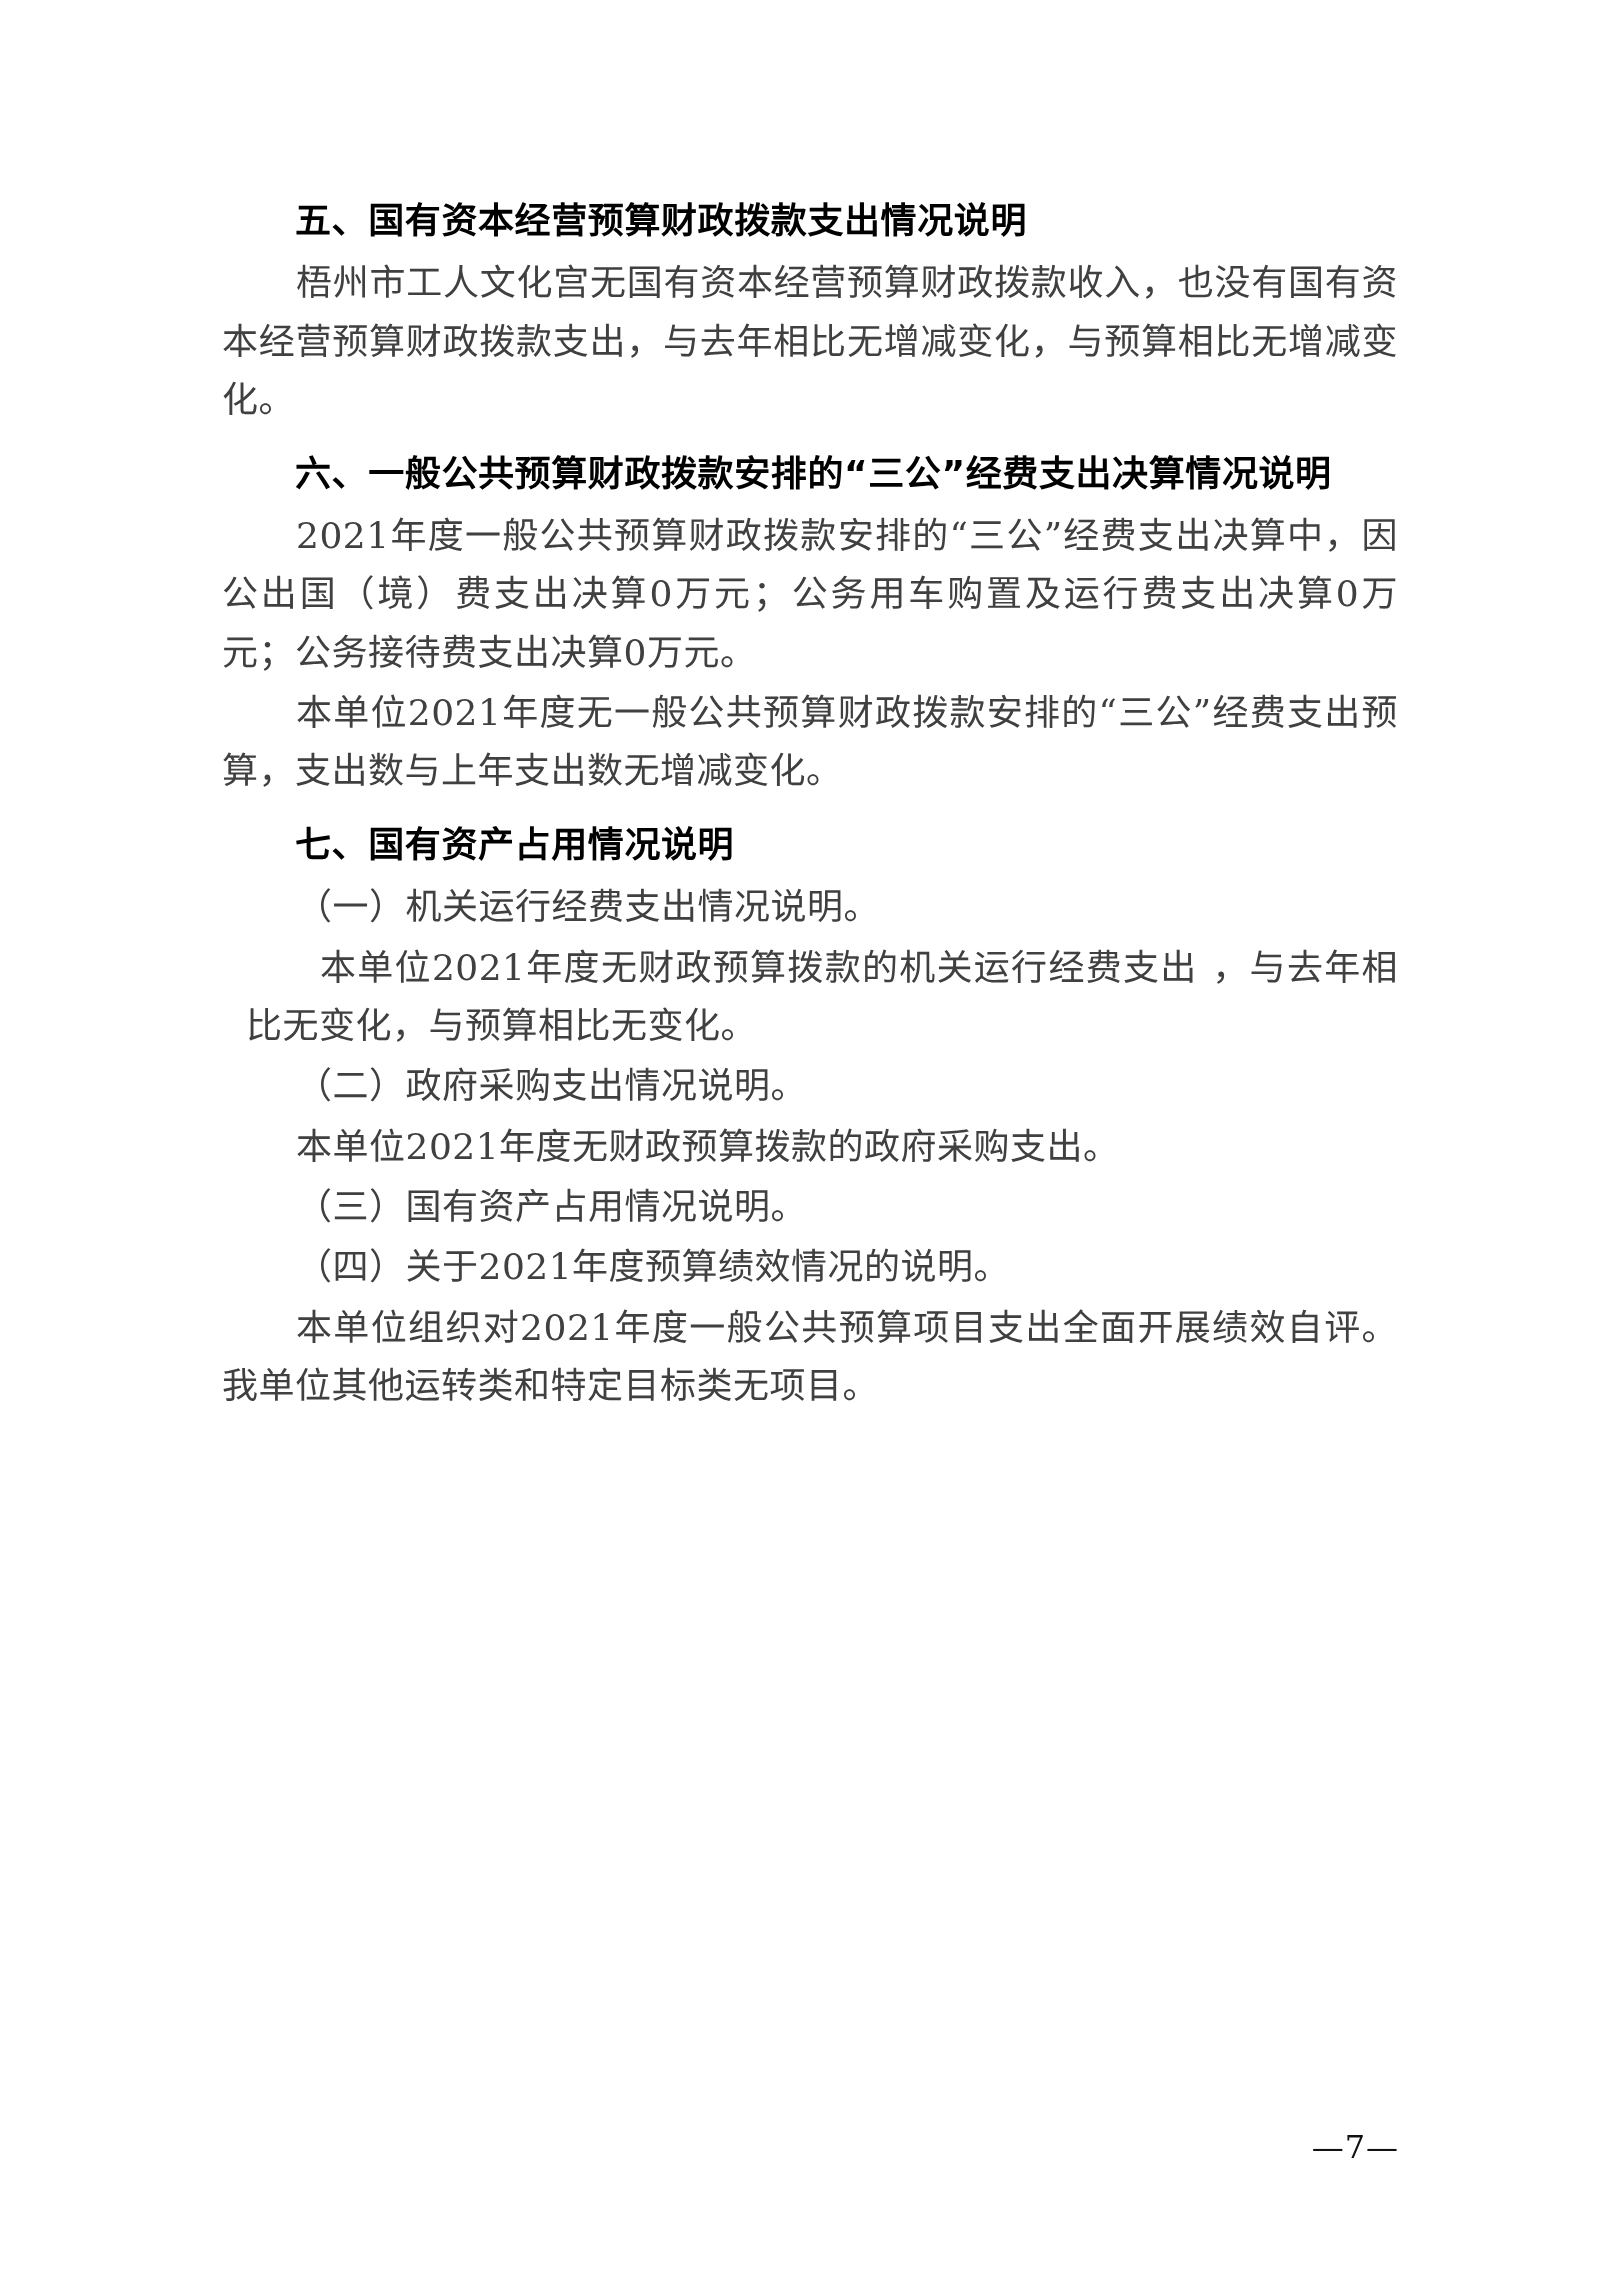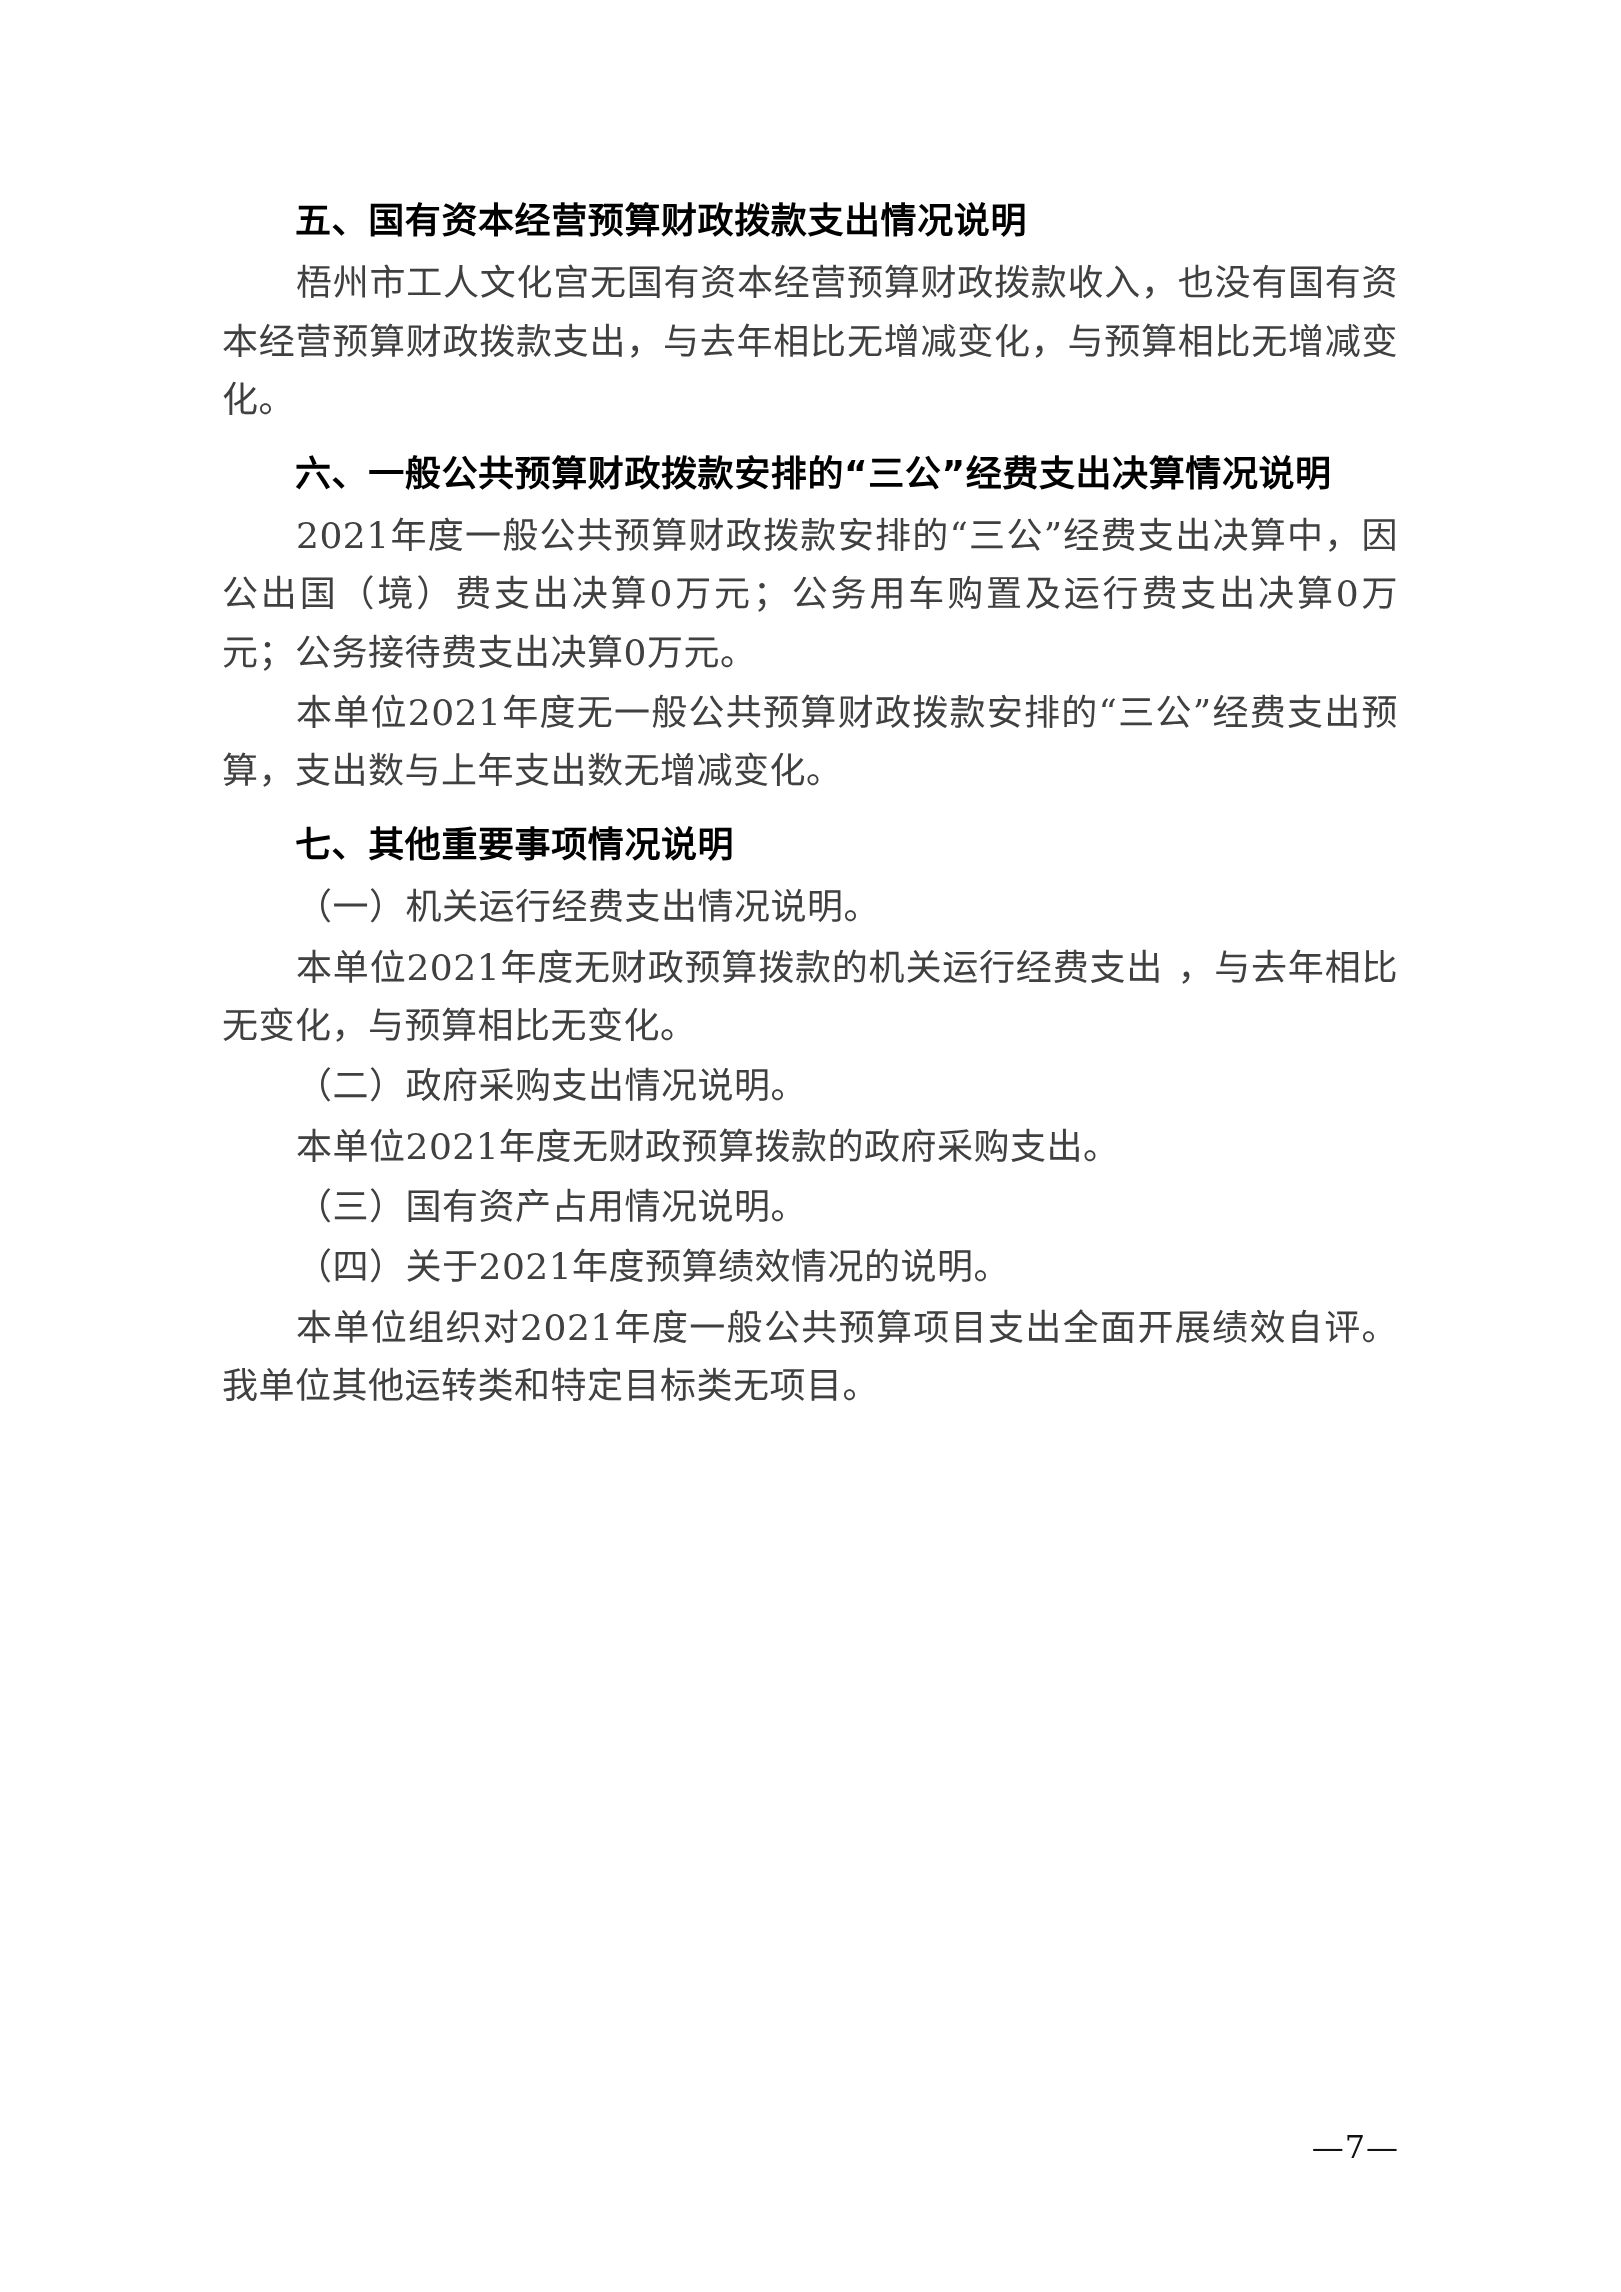--- a/index.html
+++ b/index.html
@@ -44,20 +44,21 @@
     line-height: 1.62;
     letter-spacing: 0.5px;
     margin: 0 0 2px 0;
     text-indent: 74px;
     text-align: justify;
     text-justify: inter-ideograph;
     color: #404040;
   }
   .para.spread {
     word-spacing: 2px;
+    margin-left: 24px;
   }
   .block {
     margin-bottom: 9.8px;
   }
   .gap-sm { height: 5.9px; }
   .page-number {
     position: absolute;
     right: 222px;
     bottom: 127px;
     font-size: 32px;
@@ -81,21 +82,21 @@
 
     <div class="block">
       <h2 class="heading">六、一般公共预算财政拨款安排的“三公”经费支出决算情况说明</h2>
       <p class="para">2021年度一般公共预算财政拨款安排的“三公”经费支出决算中，因公出国（境）费支出决算0万元；公务用车购置及运行费支出决算0万元；公务接待费支出决算0万元。</p>
       <p class="para">本单位2021年度无一般公共预算财政拨款安排的“三公”经费支出预算，支出数与上年支出数无增减变化。</p>
     </div>
 
     <div class="gap-sm"></div>
 
     <div class="block">
-      <h2 class="heading">七、其他重要事项情况说明</h2>
+      <h2 class="heading">七、国有资产占用情况说明</h2>
 
       <p class="para">（一）机关运行经费支出情况说明。</p>
       <p class="para spread">本单位2021年度无财政预算拨款的机关运行经费支出 ，与去年相比无变化，与预算相比无变化。</p>
 
       <p class="para">（二）政府采购支出情况说明。</p>
       <p class="para">本单位2021年度无财政预算拨款的政府采购支出。</p>
 
       <p class="para">（三）国有资产占用情况说明。</p>
 
       <p class="para">（四）关于2021年度预算绩效情况的说明。</p>

